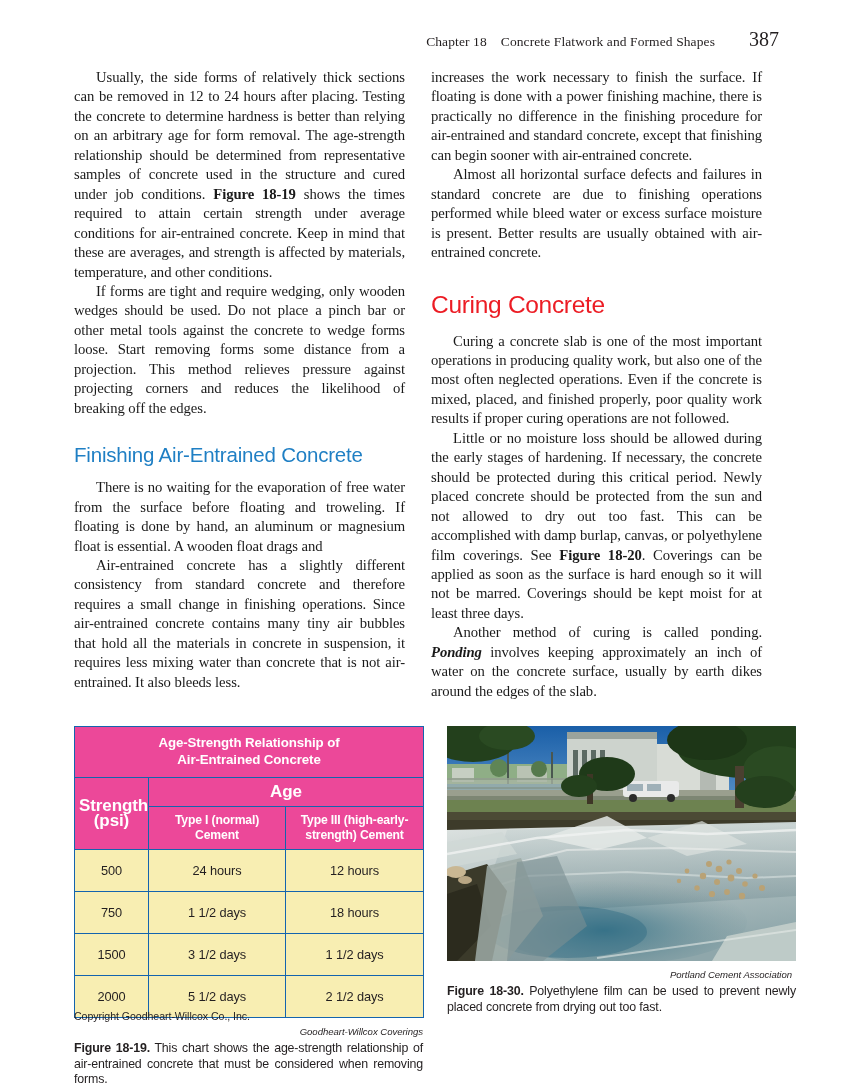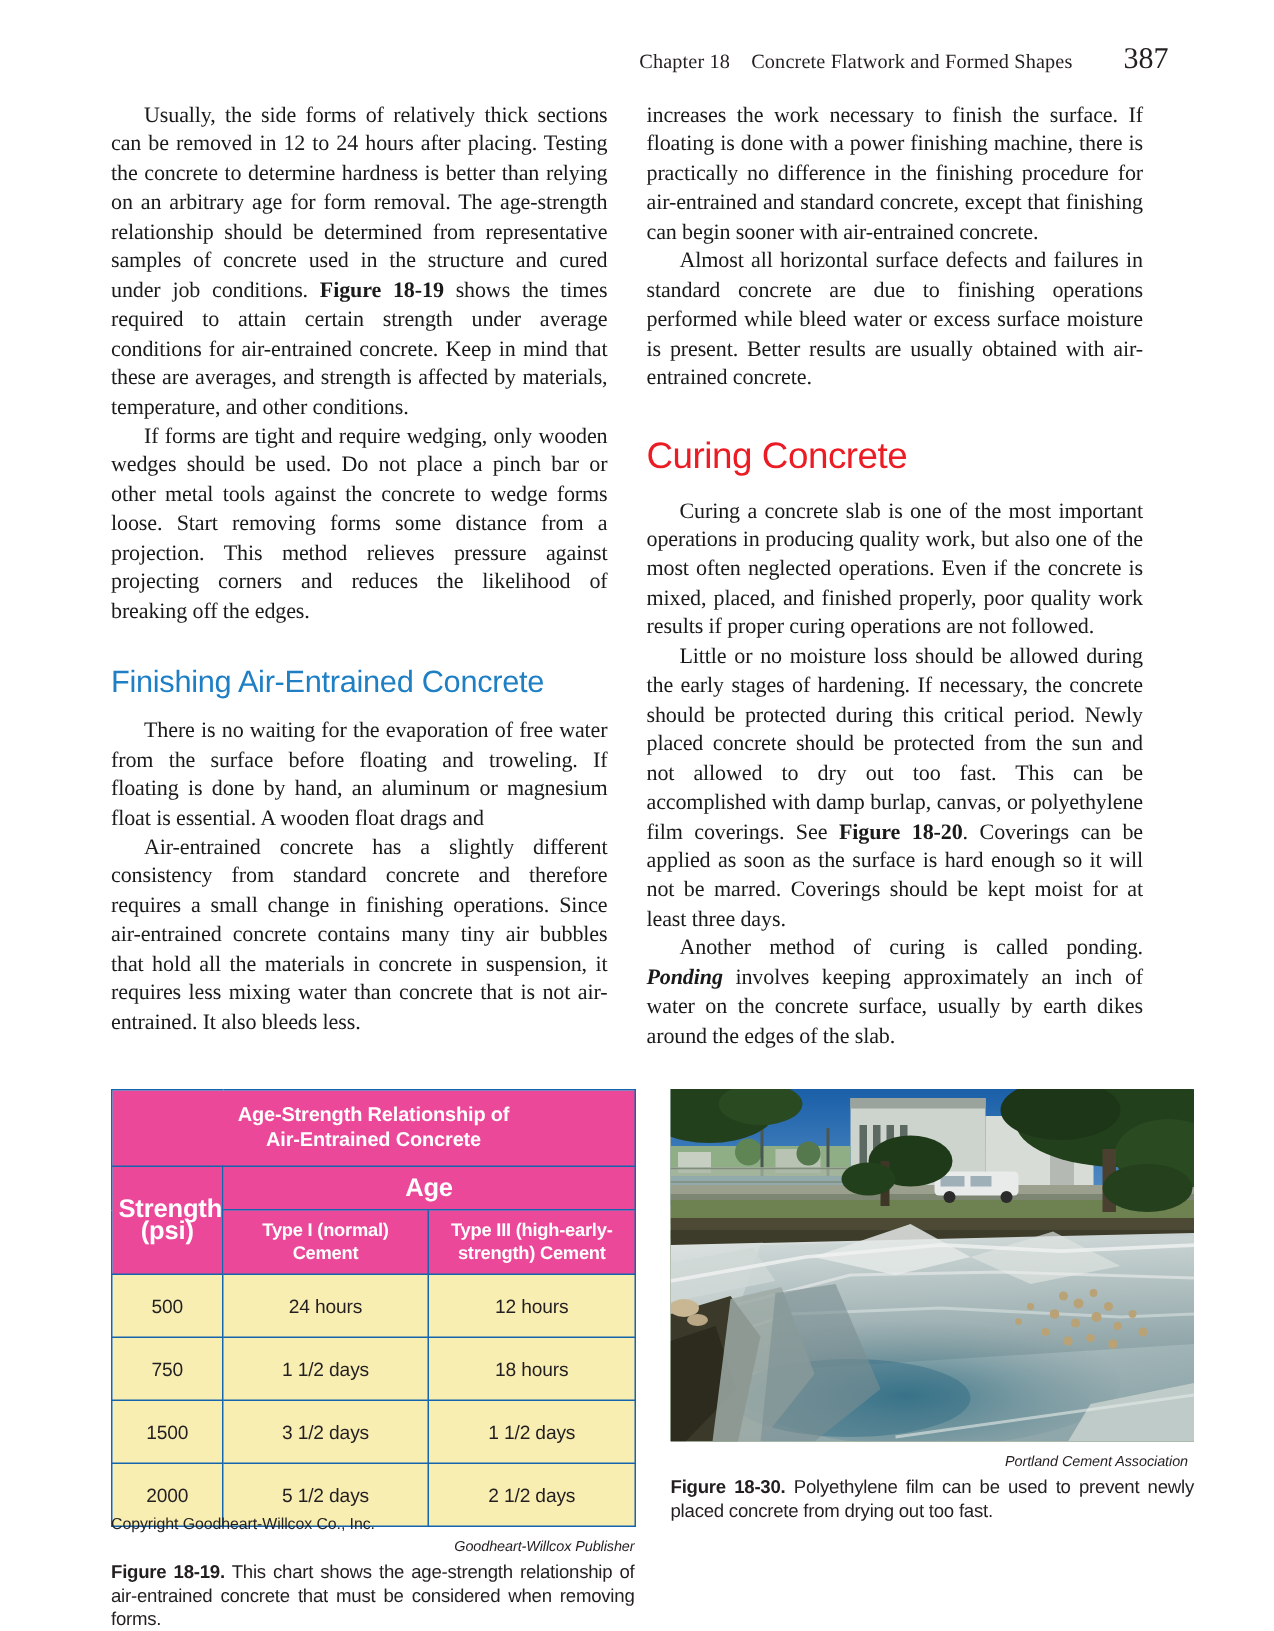--- a/index.html
+++ b/index.html
@@ -279,21 +279,21 @@
           </tr>
           <tr>
             <td class="cell">2000</td>
             <td class="cell">5 1/2 days</td>
             <td class="cell">2 1/2 days</td>
           </tr>
         </tbody>
       </table>
 
       <div class="capwrap-left">
-        <div class="credit">Goodheart-Willcox Publisher</div>
+        <div class="credit">Goodheart-Willcox Coverings</div>
         <p class="caption"><b>Figure 18-19.</b><span> This chart shows the age-strength relationship of air-entrained concrete that must be considered when removing forms.</span></p>
       </div>
     </div>
 
     <div class="figcol">
       <div class="photo">
         <svg width="349" height="235" viewBox="0 0 349 235" xmlns="http://www.w3.org/2000/svg">
           <defs>
             <linearGradient id="sky" x1="0" y1="0" x2="0" y2="1">
               <stop offset="0%" stop-color="#1a5fa8"></stop>

